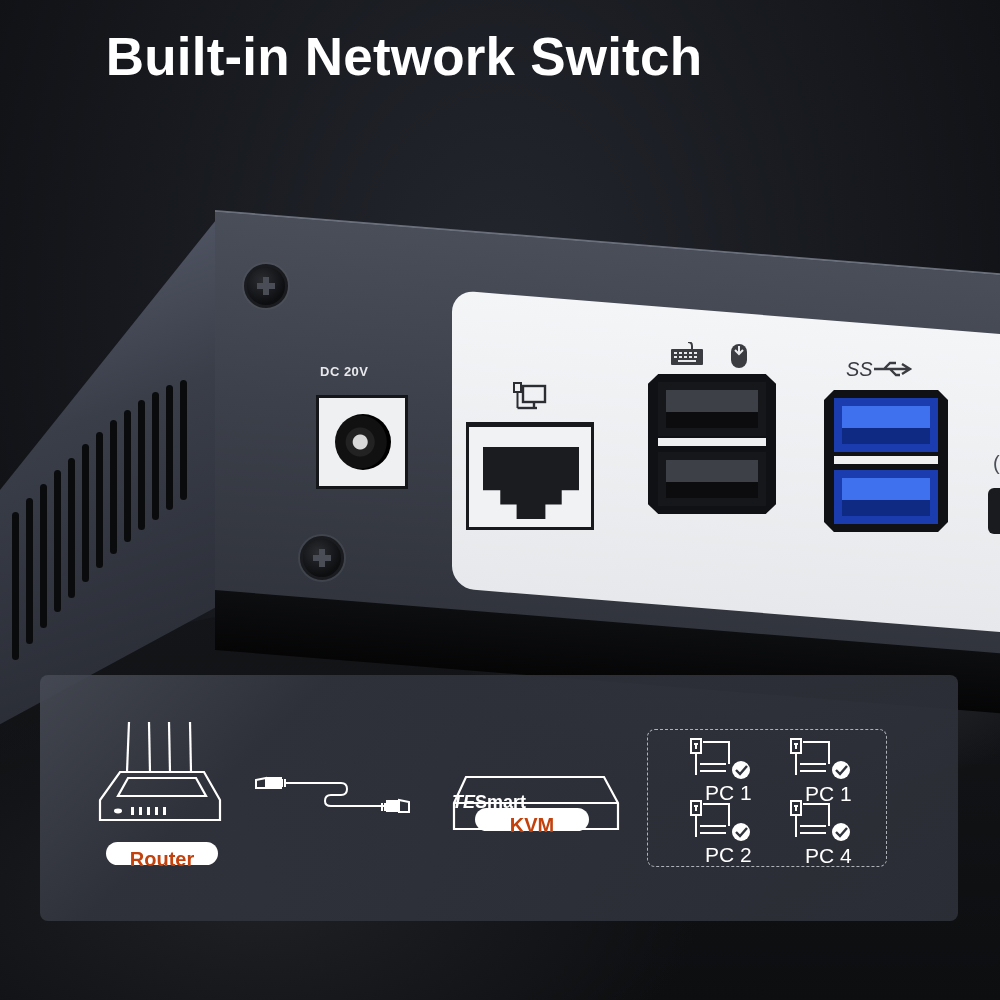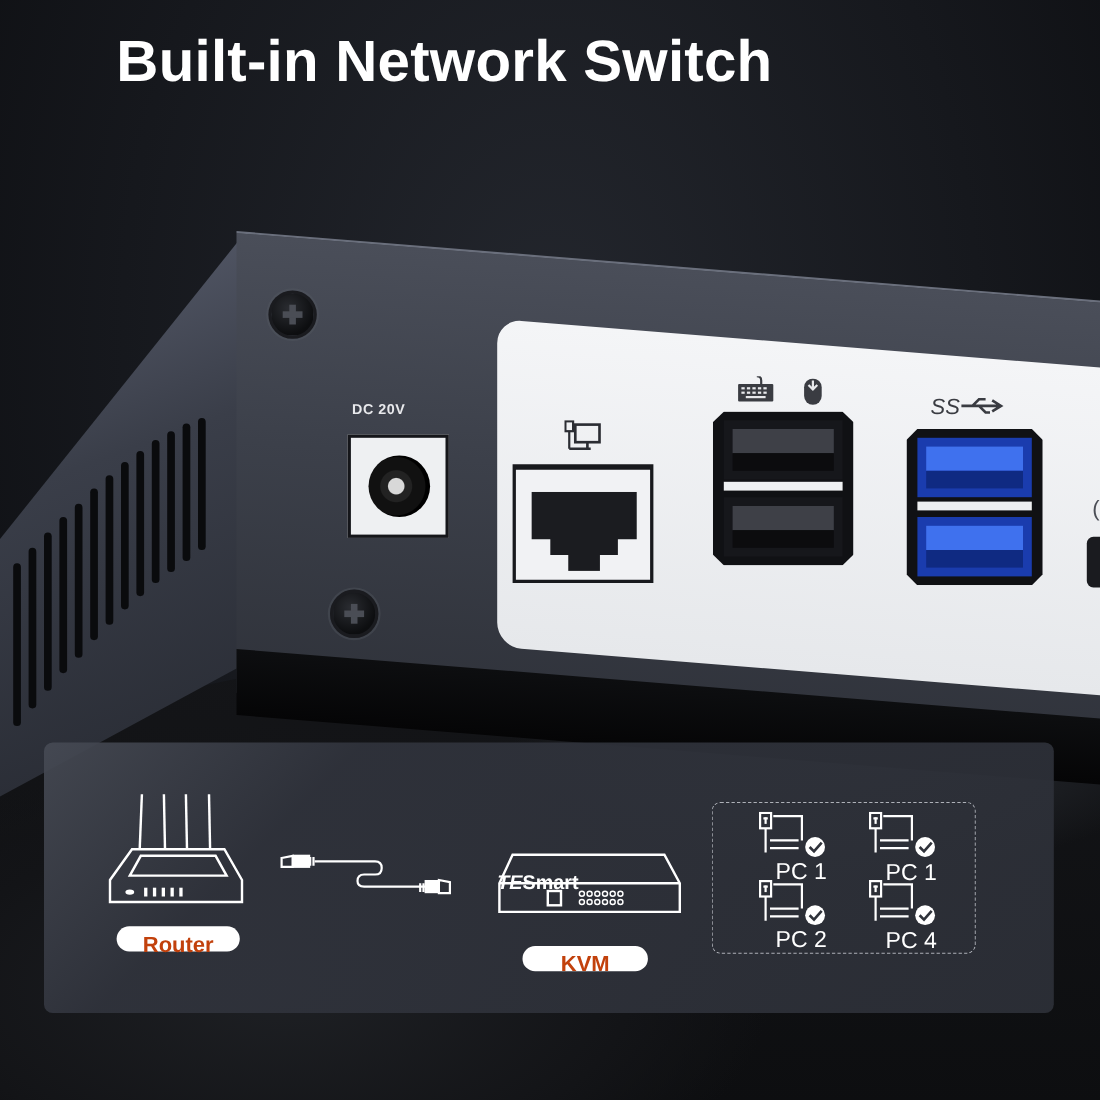--- a/index.html
+++ b/index.html
@@ -234,21 +234,21 @@
         <circle cx="112" cy="37.5" r="2.3"></circle>
       <circle cx="77" cy="45" r="2.3"></circle>
         <circle cx="84" cy="45" r="2.3"></circle>
         <circle cx="91" cy="45" r="2.3"></circle>
         <circle cx="98" cy="45" r="2.3"></circle>
         <circle cx="105" cy="45" r="2.3"></circle>
         <circle cx="112" cy="45" r="2.3"></circle>
     </g>
   </svg>
   <div style="position:absolute;left:452px;top:780px;width:168px;text-align:left;color:#ffffff;font-weight:bold;font-size:18px;margin-top:12px;"><i>TE</i><span>Smart</span></div>
-  <div class="pill" style="left:475px;top:860px;width:114px;">KVM</div>
+  <div class="pill" style="left:475px;top:808px;width:114px;">KVM</div>
 
   <div class="pc-box"></div>
 
   <svg class="icon-svg" style="left:690px;top:738px;" width="62" height="42" viewBox="0 0 62 42">
     <g stroke="#ffffff" stroke-width="2" fill="none">
         <rect x="1" y="1" width="10" height="14"></rect>
         <path d="M13 4 h26 v22"></path>
         <path d="M6 15 v22"></path>
         <path d="M10 26 h26 M10 33 h26"></path>
       </g>

